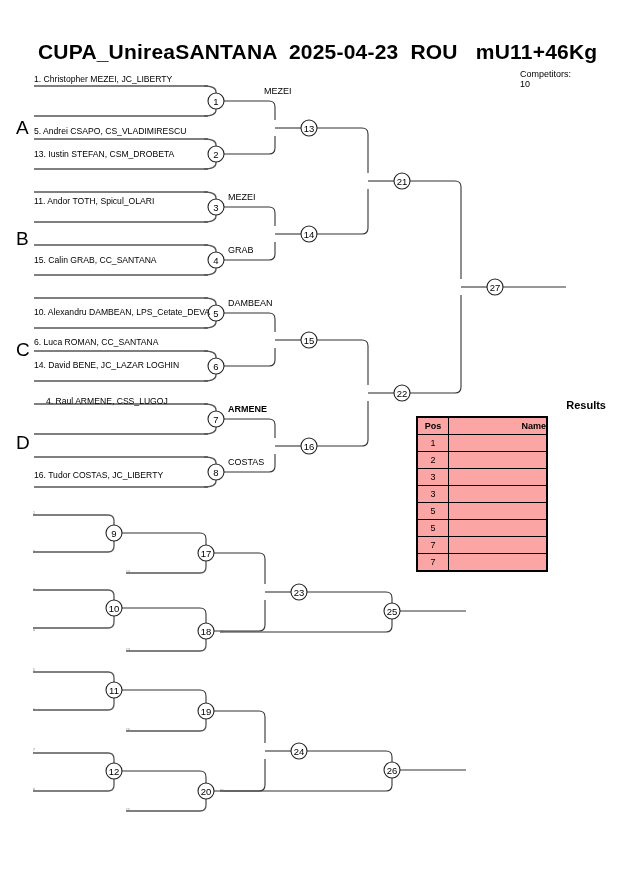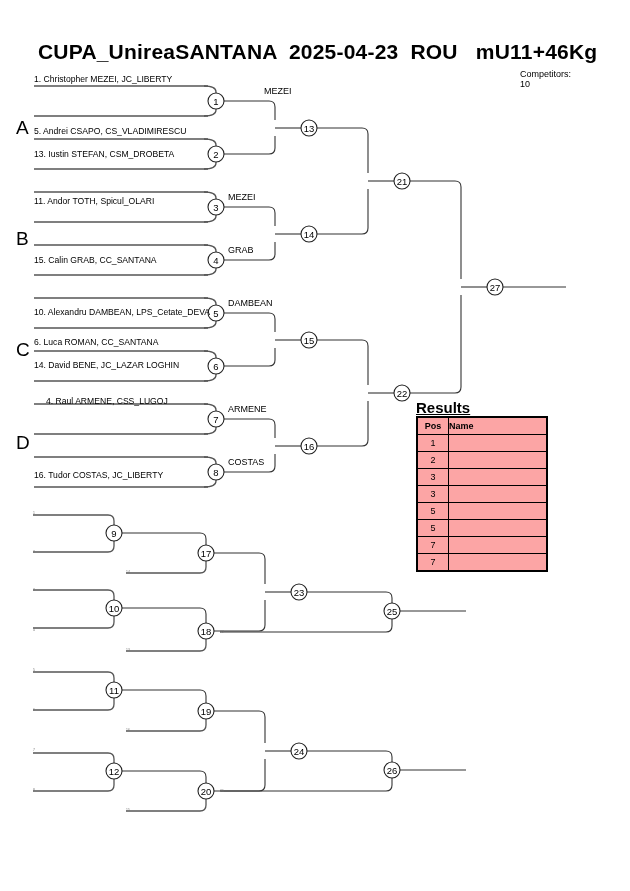--- a/index.html
+++ b/index.html
@@ -11,26 +11,26 @@
   .sect{position:absolute;font-size:19px;}
   svg{position:absolute;left:0;top:0;width:630px;height:891px;}
   .ln{stroke:#555;stroke-width:1.3;fill:none;}
   .lnk{stroke:#333;stroke-width:1.1;fill:none;}
   .nd circle{fill:#fff;stroke:#222;stroke-width:1.1;}
   .nd text{font-size:9.5px;text-anchor:middle;dominant-baseline:central;fill:#000;
            font-family:"Liberation Sans",sans-serif;}
   .slot{position:absolute;font-size:8.6px;white-space:nowrap;}
   .win{position:absolute;font-size:9px;white-space:nowrap;}
   .tiny{position:absolute;font-size:3.4px;color:#777;white-space:nowrap;}
-  .rtitle{position:absolute;font-size:15px;font-weight:bold;text-align:left;text-decoration:underline;}
+  .rtitle{position:absolute;font-size:11px;font-weight:bold;text-align:right;}
   table.res{position:absolute;border-collapse:collapse;border:2px solid #000;background:#fca5a5;}
   table.res th,table.res td{border:1px solid #000;font-size:9px;height:16px;padding:0;}
   table.res th{font-weight:bold;}
   th.pos,td.pos{width:40px;text-align:center;}
-  th.nm,td.nm{width:150px;text-align:left;}
+  th.nm,td.nm{width:150px;text-align:right;}
 </style>
 </head>
 <body>
 
 <div id="sheet">
 
   <div class="hdr">CUPA_UnireaSANTANA  2025-04-23  ROU   mU11+46Kg</div>
   <div class="comp">Competitors: 10</div>
 
   <svg id="lines" viewBox="0 0 630 891" xmlns="http://www.w3.org/2000/svg">
@@ -248,21 +248,21 @@
       <div class="slot" style="left: 34px; top: 396px; margin-left: 12px;">4. Raul ARMENE, CSS_LUGOJ</div>
       <div class="slot" style="left: 34px; top: 419px;"></div>
       <div class="slot" style="left: 34px; top: 448px;"></div>
       <div class="slot" style="left: 34px; top: 470px;">16. Tudor COSTAS, JC_LIBERTY</div>
     </div>
   <div id="win-layer">
       <div class="win" style="left: 228px; top: 86px; margin-left: 36px;">MEZEI</div>
       <div class="win" style="left: 228px; top: 192px;">MEZEI</div>
       <div class="win" style="left: 228px; top: 245px;">GRAB</div>
       <div class="win" style="left: 228px; top: 298px;">DAMBEAN</div>
-      <div class="win" style="left: 228px; top: 404px;">ARMENE</div>
+      <div class="win" style="left: 228px; top: 404px; font-weight: bold;">ARMENE</div>
       <div class="win" style="left: 228px; top: 457px;">COSTAS</div>
     </div>
   <div id="tiny-layer">
       <div class="tiny" style="left: 33px; top: 511px;">1</div>
       <div class="tiny" style="left: 33px; top: 550px;">2</div>
       <div class="tiny" style="left: 126px; top: 570px;">14</div>
       <div class="tiny" style="left: 33px; top: 588px;">3</div>
       <div class="tiny" style="left: 33px; top: 628px;">4</div>
       <div class="tiny" style="left: 126px; top: 648px;">13</div>
       <div class="tiny" style="left: 220px; top: 630px;">22</div>

